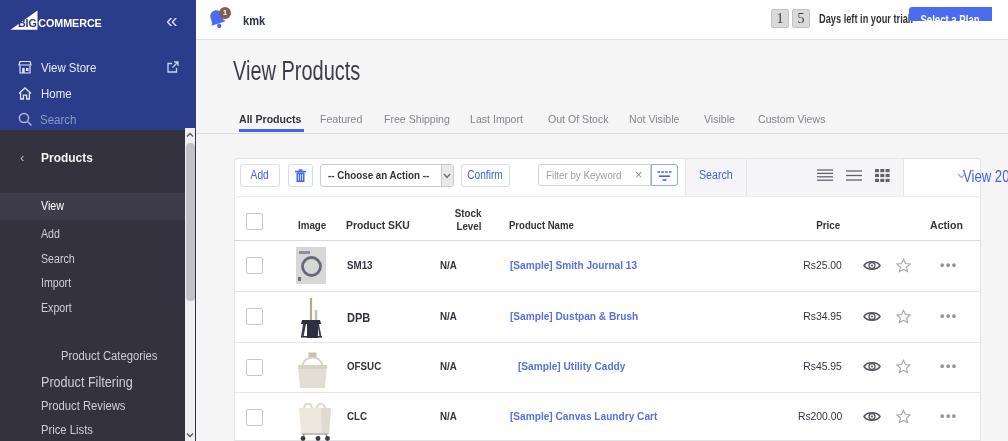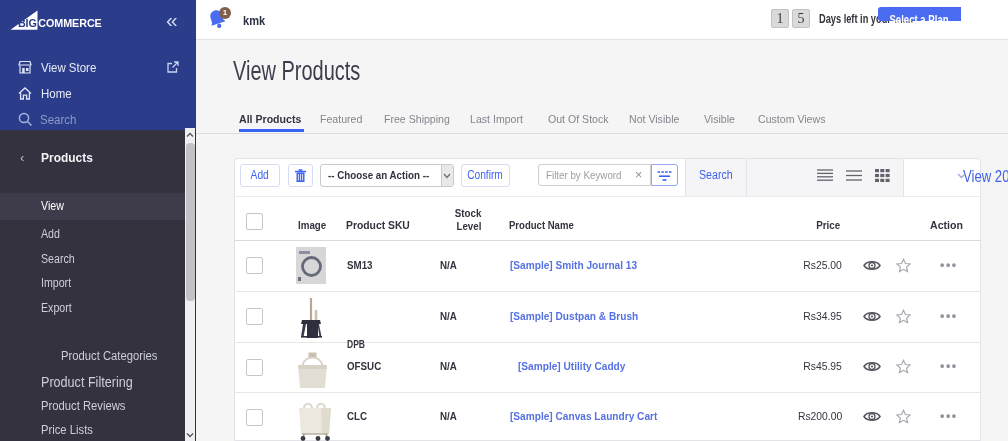--- a/index.html
+++ b/index.html
@@ -74,21 +74,21 @@
     <path d="M11 2.2 C14.6 2.2 16.8 5 16.8 8.4 L16.8 13.2 L18.4 15.8 L3.6 15.8 L5.2 13.2 L5.2 8.4 C5.2 5 7.4 2.2 11 2.2 Z" fill="#4a6cf2"></path>
     <circle cx="11" cy="18.2" r="2.2" fill="#4a6cf2"></circle>
   </g>
 </svg>
 <div class="abs" style="left:219px;top:7px;width:12px;height:12px;border-radius:50%;background:#7d5f4b;color:#fff;font-size:8px;font-weight:bold;text-align:center;line-height:12px;">1</div>
 <div class="abs" style="left:243px;top:13px;color:#2b3044;font-size:13px;font-weight:bold;"><span class="sx">kmk</span></div>
 
 <div class="abs" style="left:771px;top:9px;width:18px;height:19px;background:#dadada;border:1px solid #c2c2c2;border-radius:2px;font-family:'Liberation Serif',serif;font-size:14px;color:#3a3a3a;text-align:center;line-height:18px;">1</div>
 <div class="abs" style="left:792px;top:9px;width:18px;height:19px;background:#dadada;border:1px solid #c2c2c2;border-radius:2px;font-family:'Liberation Serif',serif;font-size:14px;color:#3a3a3a;text-align:center;line-height:18px;">5</div>
 <div class="abs" style="left:819px;top:12px;color:#34323e;font-size:12px;font-weight:bold;"><span class="sx" style="transform:scaleX(.77);">Days left in your trial.</span></div>
-<div class="abs" style="left:878px;top:7px;width:83px;height:14px;background:#4a6cf1;border-radius:3px 0 0 3px;color:#fff;font-size:12px;font-weight:bold;text-align:center;line-height:26px;"><span class="sx" style="transform:scaleX(.8);transform-origin:50% 50%;">Select a Plan</span></div>
+<div class="abs" style="left:909px;top:7px;width:83px;height:14px;background:#4a6cf1;border-radius:3px 0 0 3px;color:#fff;font-size:12px;font-weight:bold;text-align:center;line-height:26px;"><span class="sx" style="transform:scaleX(.8);transform-origin:50% 50%;">Select a Plan</span></div>
 
 <div class="abs" style="left:233px;top:56px;color:#3e3c4c;font-size:27px;font-weight:400;"><span class="sx" style="transform:scaleX(.74);">View Products</span></div>
 
 <div class="abs" style="left:196px;top:133px;width:812px;height:1px;background:#dcdcde;"></div>
 <div class="abs" style="left:239px;top:113px;color:#34323e;font-size:11.5px;font-weight:bold;"><span class="sx" style="transform:scaleX(.92);">All Products</span></div>
 <div class="abs" style="left:320px;top:113px;color:#85858d;font-size:11.5px;"><span class="sx" style="transform:scaleX(.92);">Featured</span></div>
 <div class="abs" style="left:384px;top:113px;color:#85858d;font-size:11.5px;"><span class="sx" style="transform:scaleX(.92);">Free Shipping</span></div>
 <div class="abs" style="left:470px;top:113px;color:#85858d;font-size:11.5px;"><span class="sx" style="transform:scaleX(.92);">Last Import</span></div>
 <div class="abs" style="left:548px;top:113px;color:#85858d;font-size:11.5px;"><span class="sx" style="transform:scaleX(.92);">Out Of Stock</span></div>
 <div class="abs" style="left:629px;top:113px;color:#85858d;font-size:11.5px;"><span class="sx" style="transform:scaleX(.92);">Not Visible</span></div>
@@ -192,21 +192,21 @@
 <div class="abs" style="left:246px;top:308px;width:17px;height:17px;border:1px solid #c6c6cc;border-radius:2px;background:#fff;"></div>
 <svg class="abs" style="left:297px;top:298px;" width="28" height="41" viewBox="0 0 28 41">
   <line x1="14" y1="0" x2="14" y2="22" stroke="#b9a88e" stroke-width="2.2"></line>
   <line x1="19" y1="12" x2="19" y2="24" stroke="#c9c1b2" stroke-width="2.6"></line>
   <path d="M5 22 H23 L24 26 H4 Z" fill="#2e3040"></path>
   <rect x="10" y="25" width="11" height="15" fill="#2e3040"></rect>
   <path d="M6 26 L4 39 H6.5 L9 26 Z" fill="#3a3c4c"></path>
   <path d="M22 26 L24.5 39 H22.5 L20.5 26 Z" fill="#3a3c4c"></path>
   <rect x="4" y="38" width="21" height="1.6" fill="#2e3040"></rect>
 </svg>
-<div class="abs" style="left:347px;top:310px;color:#34323e;font-size:10px;font-weight:bold;margin-top:29px;"><span class="sx">DPB</span></div>
+<div class="abs" style="left:347px;top:310px;color:#34323e;font-size:13px;font-weight:bold;"><span class="sx">DPB</span></div>
 <div class="abs" style="left:440px;top:310px;color:#34323e;font-size:11.5px;font-weight:bold;"><span class="sx">N/A</span></div>
 <div class="abs" style="left:510px;top:310px;color:#5571e3;font-size:11.5px;font-weight:bold;"><span class="sx" style="transform:scaleX(.88);">[Sample] Dustpan &amp; Brush</span></div>
 <div class="abs" style="left:760px;top:310px;width:82px;color:#34323e;font-size:11.5px;text-align:right;"><span class="sxr" style="transform:scaleX(.9);">Rs34.95</span></div>
 
 <div class="abs" style="left:246px;top:359px;width:17px;height:17px;border:1px solid #c6c6cc;border-radius:2px;background:#fff;"></div>
 <svg class="abs" style="left:294px;top:352px;" width="37" height="38" viewBox="0 0 37 38">
   <path d="M8.5 14 C10 2.5 27 2.5 28.5 14" fill="none" stroke="#d9d3c7" stroke-width="2"></path>
   <rect x="14.5" y="0.5" width="8" height="4.5" fill="#c9c1af"></rect>
   <path d="M4 13 H33 L31 36 H6 Z" fill="#e3ded4"></path>
   <path d="M4 13 H33 L32.6 17 H4.4 Z" fill="#d8d2c6"></path>

